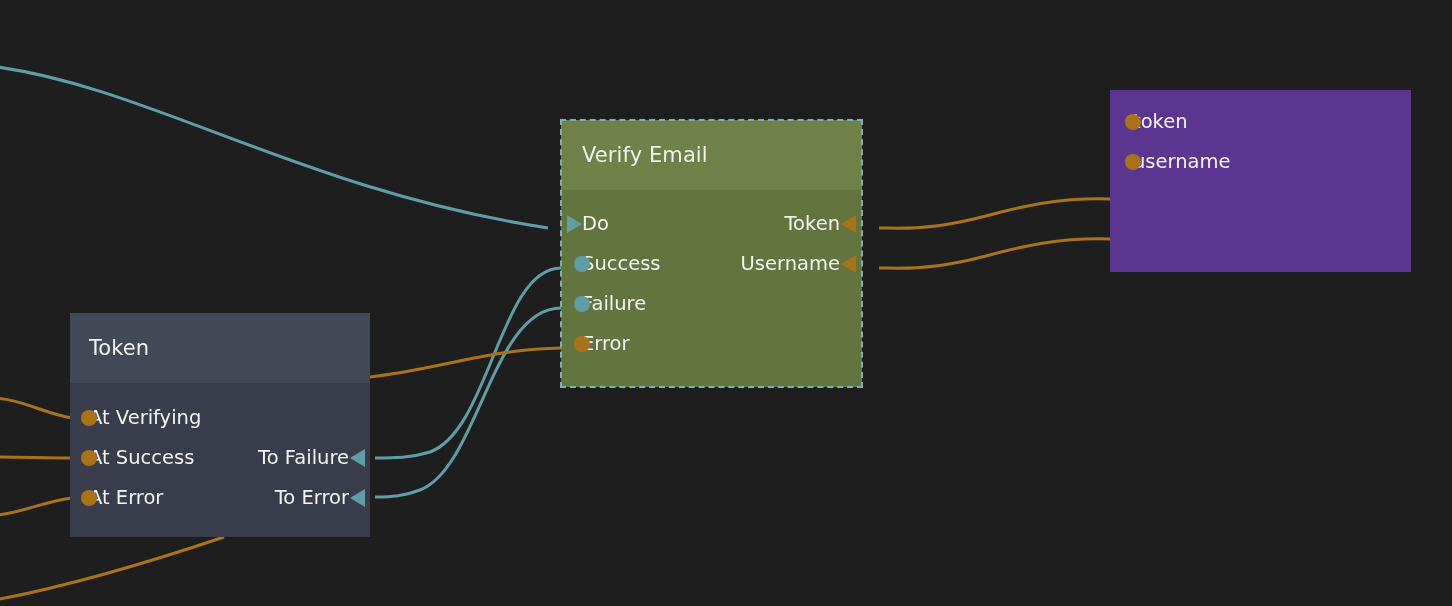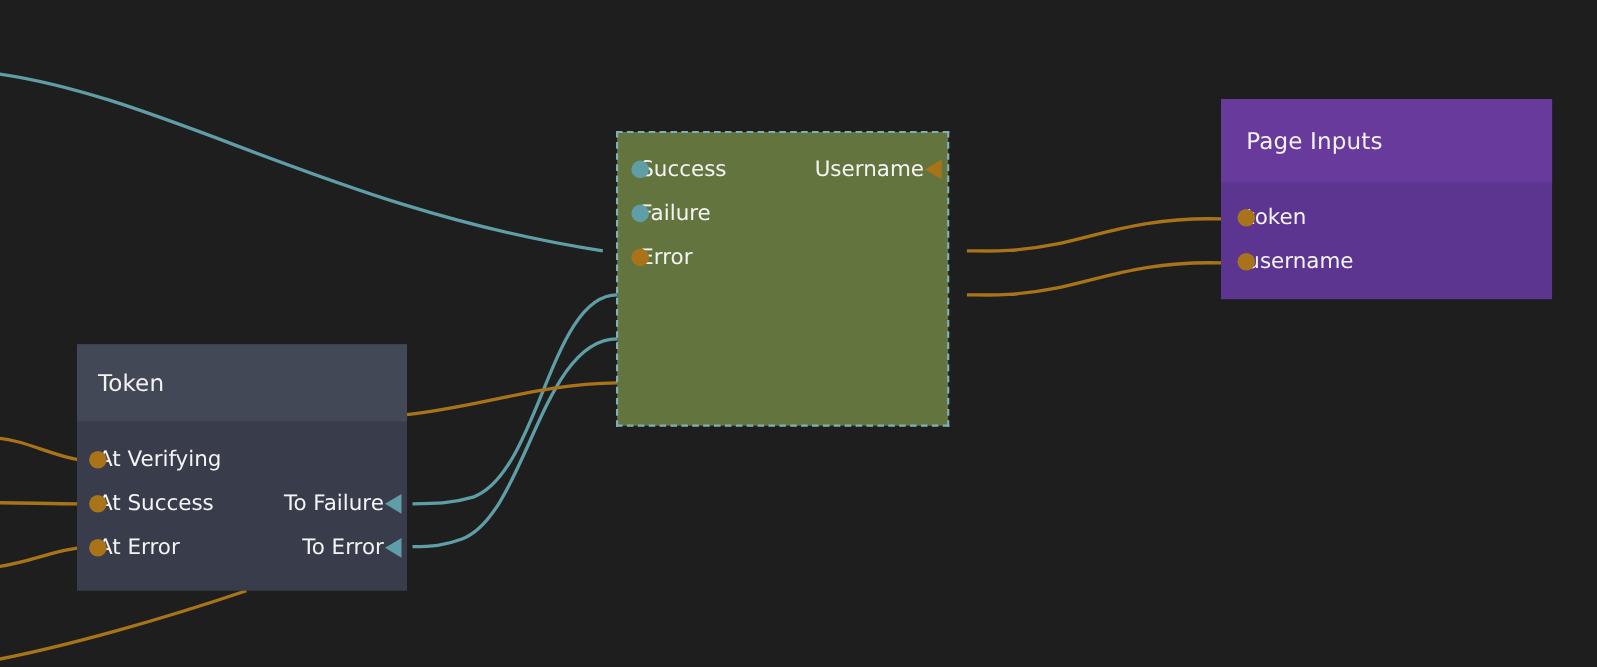--- a/index.html
+++ b/index.html
@@ -166,22 +166,31 @@
     <path d="M -10,398 C 20,398 45,414 72,418" fill="none" stroke="#a97419" stroke-width="3"></path>
 
     <path d="M -10,457 C 20,457 45,458 72,458" fill="none" stroke="#a97419" stroke-width="3"></path>
 
     <path d="M -10,516 C 20,514 45,501 72,498" fill="none" stroke="#a97419" stroke-width="3"></path>
 
     <path d="M 224,537 C 150,562 60,588 -10,601" fill="none" stroke="#a97419" stroke-width="3"></path>
   </svg>
 
   <div class="node" id="node-verify-email">
+    <div class="node-header">
+      <span class="node-title">Verify Email</span>
+    </div>
     <div class="node-body">
 
+      <div class="port-row">
+        <span class="port-arrow right-teal" style="left:0px;"></span>
+        <span class="port-label in">Do</span>
+        <span class="port-label out">Token</span>
+        <span class="port-arrow left-orange" style="right:-16px;"></span>
+      </div>
 
       <div class="port-row">
         <span class="port-dot teal" style="left:0px;"></span>
         <span class="port-label in">Success</span>
         <span class="port-label out">Username</span>
         <span class="port-arrow left-orange" style="right:-16px;"></span>
       </div>
 
       <div class="port-row">
         <span class="port-dot teal" style="left:0px;"></span>
@@ -190,23 +199,20 @@
 
       <div class="port-row">
         <span class="port-dot orange" style="left:0px;"></span>
         <span class="port-label in">Error</span>
       </div>
 
     </div>
   </div>
 
   <div class="node" id="node-page-inputs">
-    <div class="node-header">
-      <span class="node-title">Page Inputs</span>
-    </div>
     <div class="node-body">
 
       <div class="port-row">
         <span class="port-dot orange" style="left:0px;"></span>
         <span class="port-label in">token</span>
       </div>
 
       <div class="port-row">
         <span class="port-dot orange" style="left:0px;"></span>
         <span class="port-label in">username</span>

